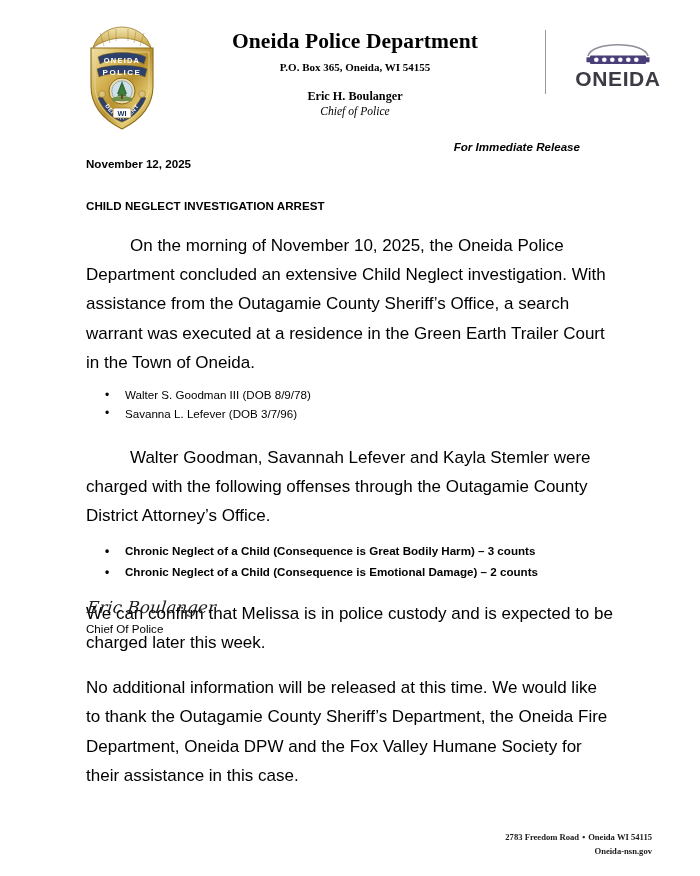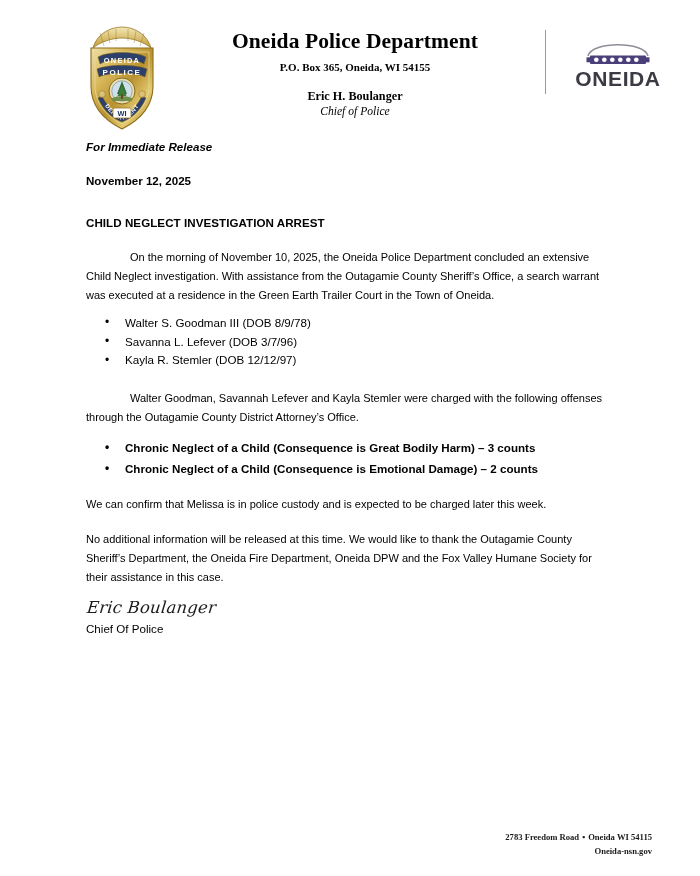--- a/index.html
+++ b/index.html
@@ -102,43 +102,43 @@
 
   
   .content {
     position: absolute;
     left: 86px;
     top: 140px;
     width: 528px;
   }
 
   .release-line {
-    text-align: left;
+    text-align: right;
     font-weight: bold;
     font-style: italic;
     font-size: 11.6px;
-    margin: 0 0 21px 0;
+    margin: 0 0 4px 0;
     padding-right: 34px;
   }
 
   .release-date {
     font-weight: bold;
     font-size: 11.6px;
     margin: 0;
   }
 
   .headline {
     font-weight: bold;
     font-size: 11.6px;
     margin: 29px 0 12px 0;
     letter-spacing: 0.05px;
   }
 
   p.body-par {
-    font-size: 11px;
+    font-size: 17px;
     line-height: 1.72;
     margin: 19px 0 0 0;
     text-align: left;
   }
   p.body-par.indent {
     text-indent: 44px;
   }
   p.tight {
     margin-top: 16px;
   }
@@ -302,21 +302,20 @@
     <p class="release-date">November 12, 2025</p>
 
     <p class="headline">CHILD NEGLECT INVESTIGATION ARREST</p>
 
     <p class="body-par indent">On the morning of November 10, 2025, the Oneida Police Department concluded an extensive Child Neglect investigation. With assistance from the Outagamie County Sheriff’s Office, a search warrant was executed at a residence in the Green Earth Trailer Court in the Town of Oneida.</p>
 
 
     <ul class="bullets">
       <li>Walter S. Goodman III (DOB 8/9/78)</li>
       <li>Savanna L. Lefever (DOB 3/7/96)</li>
-      <li>Kayla R. Stemler (DOB 12/12/97)</li>
     </ul>
 
     <p class="body-par indent">Walter Goodman, Savannah Lefever and Kayla Stemler were charged with the following offenses through the Outagamie County District Attorney’s Office.</p>
 
     <ul class="bullets charges">
       <li>Chronic Neglect of a Child (Consequence is Great Bodily Harm) – 3 counts</li>
       <li>Chronic Neglect of a Child (Consequence is Emotional Damage) – 2 counts</li>
     </ul>
 
     <p class="body-par tight">We can confirm that Melissa is in police custody and is expected to be charged later this week.</p>

